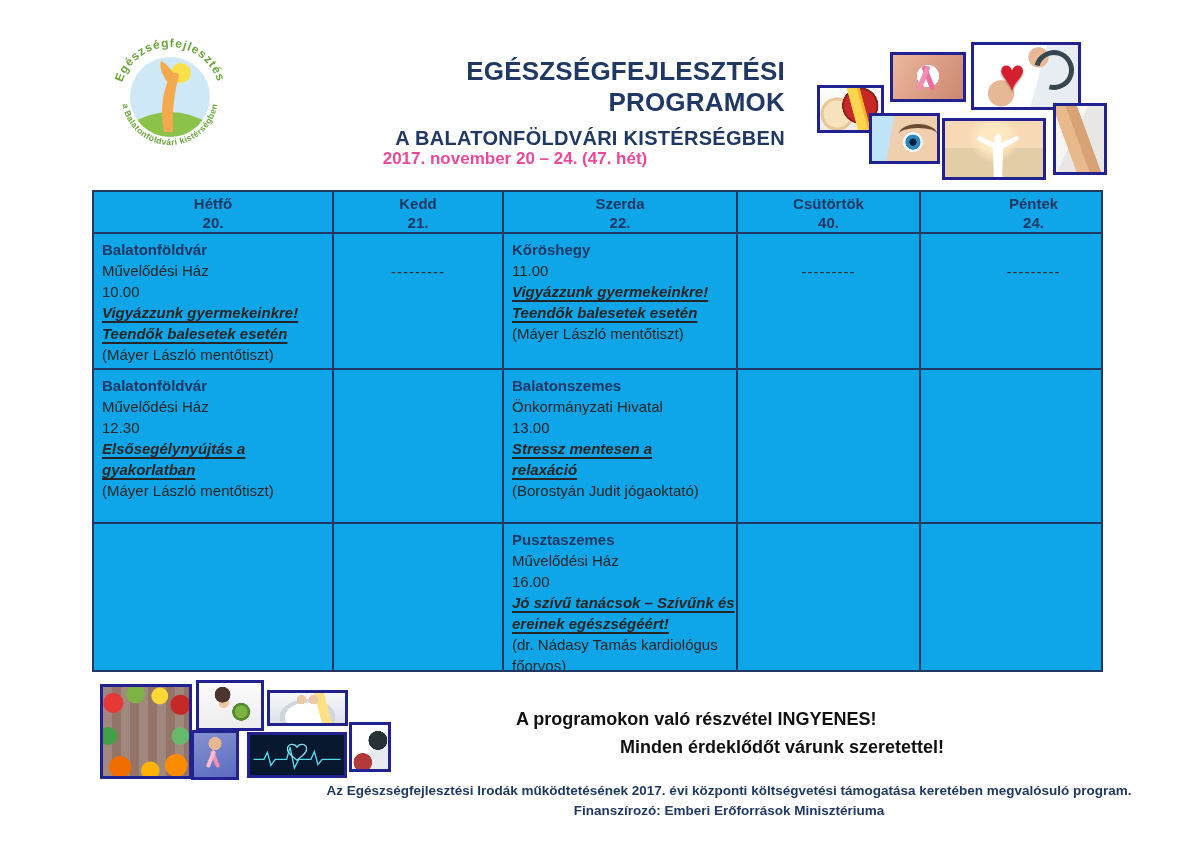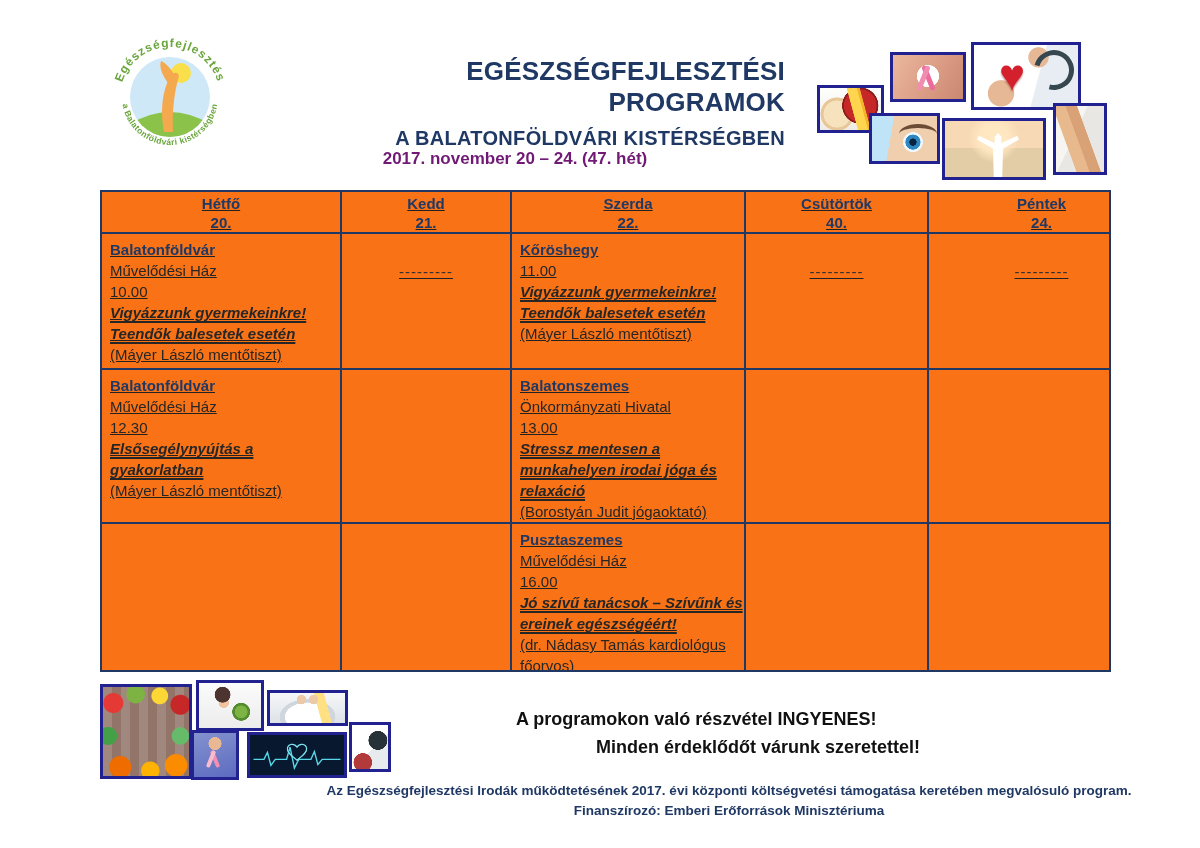--- a/index.html
+++ b/index.html
@@ -5,21 +5,21 @@
   html,body{margin:0;padding:0;background:#fff;}
   .page{position:relative;width:1200px;height:848px;background:#fff;overflow:hidden;
         font-family:"Liberation Sans",sans-serif;color:#222;}
 
   
   .logo{position:absolute;left:112px;top:36px;width:116px;height:118px;}
   .hdr{position:absolute;left:285px;top:56px;width:500px;text-align:right;color:#1f3864;}
   .hdr .title{font-size:26px;font-weight:bold;letter-spacing:.2px;}
   .hdr .subtitle{font-size:20px;font-weight:bold;margin-top:9px;letter-spacing:.3px;}
   .dateline{position:absolute;left:280px;top:149px;width:470px;text-align:center;
-            font-size:17px;font-weight:bold;color:#701a75;}
+            font-size:17px;font-weight:bold;color:#ec4899;}
 
   
   .photo{position:absolute;border:3px solid #21218f;box-sizing:border-box;overflow:hidden;background:#f4f4f2;}
   .photo::before,.photo::after{content:"";position:absolute;}
 
   .ph-apple{left:817px;top:85px;width:67px;height:48px;
     background:
       linear-gradient(75deg,transparent 52%,#ffd54f 53% 66%,#f3b32a 67% 70%,transparent 71%),
       radial-gradient(circle at 66% 42%,#c62828 0 34%,#8e1d1d 35% 38%,transparent 39%),
       radial-gradient(circle at 28% 62%,#f6e2bd 0 26%,#e8c79a 27% 32%,transparent 33%),
@@ -88,39 +88,39 @@
   .ph-nurse::after{left:36%;top:38%;width:4px;height:18px;background:#f8bbd0;border-radius:2px;transform:rotate(22deg);}
   .ph-ekg{left:247px;top:732px;width:100px;height:46px;background:#07182f;}
   .ph-ekg svg{display:block;width:100%;height:100%;}
   .ph-doc{left:349px;top:722px;width:42px;height:50px;
     background:
       radial-gradient(circle at 30% 85%,#b23a3a 0 20%,transparent 21%),
       radial-gradient(circle at 72% 35%,#263238 0 24%,transparent 25%),
       linear-gradient(135deg,#ffffff 0 55%,#e7ebee 56% 100%);}
 
   
-  .schedule{position:absolute;left:100px;top:190px;
+  .schedule{position:absolute;left:92px;top:190px;
     display:grid;grid-template-columns:240px 170px 234px 183px 180px;
     grid-template-rows:42px 136px 154px 146px;
-    border:2px solid #1f3864;box-sizing:content-box;background:#f97316;text-decoration:underline;}
+    border:2px solid #1f3864;box-sizing:content-box;background:#0ea5e9;}
   .gcell{border-right:2px solid #1f3864;border-bottom:2px solid #1f3864;
     box-sizing:border-box;font-size:15px;line-height:21px;overflow:hidden;}
   .gcell:nth-child(5n){border-right:none;padding-left:45px;}
   .gcell:nth-child(n+16){border-bottom:none;}
   .dayhead{display:flex;flex-direction:column;align-items:center;justify-content:center;
     font-weight:bold;color:#1f3864;line-height:19px;padding-top:1px;}
   .prog{padding:5px 16px 0 8px;color:#262626;}
   .place{font-weight:bold;color:#1f3864;}
   .ptitle{font-weight:bold;font-style:italic;white-space:nowrap;
     text-decoration:underline;text-decoration-thickness:2px;text-underline-offset:3px;}
   .dashcell{text-align:center;padding-top:27px;color:#333;letter-spacing:1px;}
 
   
   .notice{position:absolute;left:516px;top:705px;font-size:18px;font-weight:bold;color:#111;line-height:28px;}
-  .notice .l2{margin-left:80px;}
+  .notice .l2{margin-left:104px;}
   .footer{position:absolute;left:258px;top:781px;width:942px;text-align:center;
     font-size:13.5px;font-weight:bold;color:#1f3864;line-height:20px;}
 </style>
 </head>
 <body>
 
 <div class="page">
 
   <svg class="logo" viewBox="0 0 116 118">
     <defs>
@@ -207,21 +207,20 @@
       <div class="ptitle">Elsősegélynyújtás a</div>
       <div class="ptitle">gyakorlatban</div>
       <div class="presenter">(Máyer László mentőtiszt)</div>
     </div>
     <div class="gcell"></div>
     <div class="gcell prog">
       <div class="place">Balatonszemes</div>
       <div class="venue">Önkormányzati Hivatal</div>
       <div class="time">13.00</div>
       <div class="ptitle">Stressz mentesen a</div>
-      <div class="ptitle">munkahelyen irodai jóga és</div>
       <div class="ptitle">relaxáció</div>
       <div class="presenter">(Borostyán Judit jógaoktató)</div>
     </div>
     <div class="gcell"></div>
     <div class="gcell"></div>
 
     <div class="gcell"></div>
     <div class="gcell"></div>
     <div class="gcell prog">
       <div class="place">Pusztaszemes</div>

